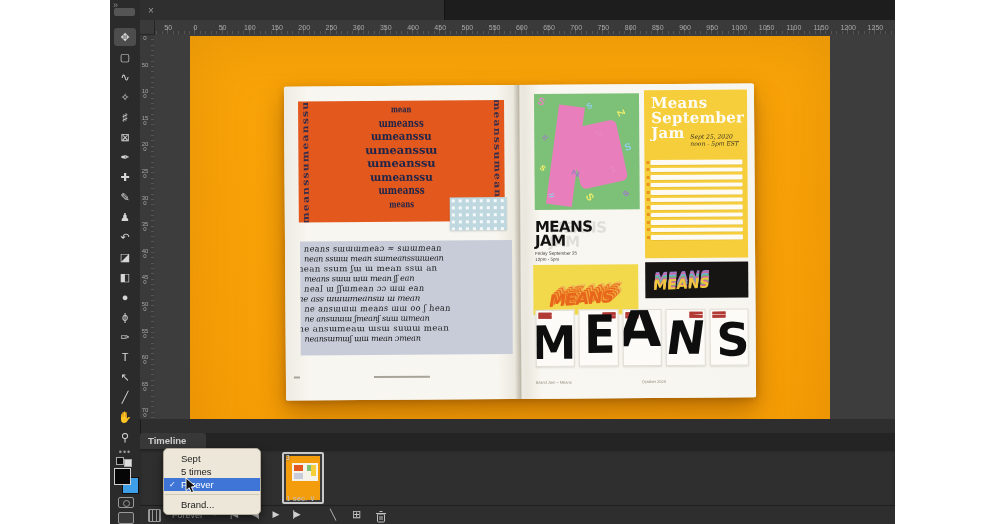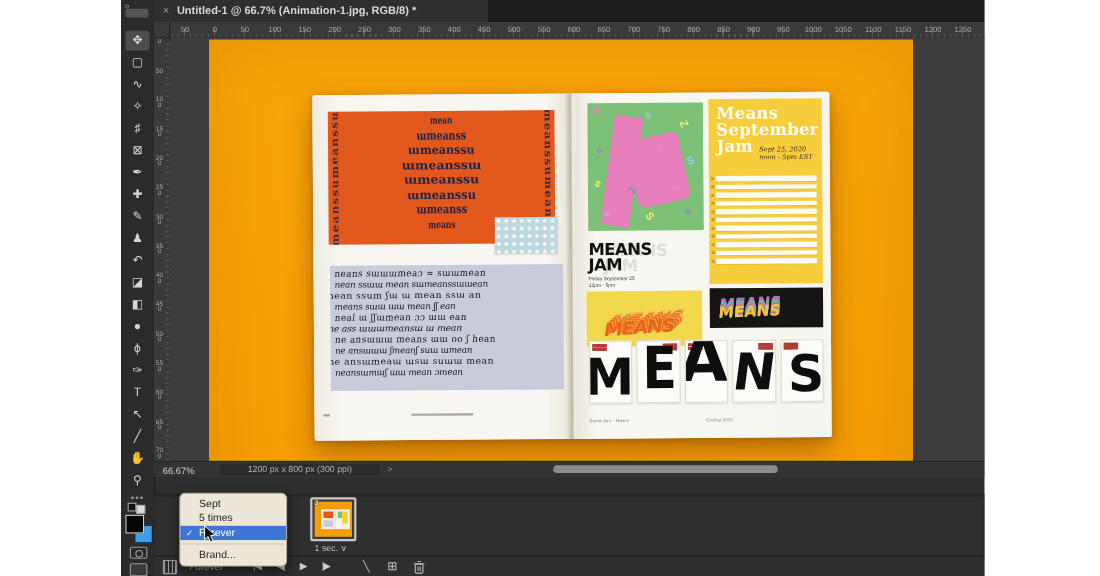--- a/index.html
+++ b/index.html
@@ -150,21 +150,21 @@
   #status-doc{position:absolute;left:60px;top:2px;width:145px;height:10px;background:#2b2b2b;border-radius:2px;
     color:#b5b5b5;font-size:8px;text-align:center;line-height:10px;}
   #status-chev{position:absolute;left:212px;top:2px;color:#9a9a9a;font-size:8px;}
   #h-scrollbar{position:absolute;left:363px;top:3px;width:204px;height:7px;background:#8b8b8b;border-radius:4px;}
 
   
   #tl-tabrow{position:absolute;left:30px;right:0;top:433px;height:16px;background:#242424;}
   #tl-tab{position:absolute;left:0;top:0;height:16px;width:66px;background:#383838;border-radius:3px 3px 0 0;
     color:#cfcfcf;font-size:9.5px;font-weight:bold;line-height:16px;padding-left:8px;box-sizing:border-box;}
   #frames-area{position:absolute;left:30px;right:0;top:449px;height:56px;background:#2f2f2f;box-shadow:inset 0 2px 3px rgba(0,0,0,.3);}
-  .frame{position:absolute;top:3px;width:42px;height:40px;background:#3a3a3a;border-radius:2px;box-sizing:border-box;}
+  .frame{position:absolute;top:3px;width:42px;height:52px;background:#3a3a3a;border-radius:2px;box-sizing:border-box;}
   .frame .thumb{position:absolute;inset:2px;background:#F49D0C;overflow:hidden;}
   .frame .pg{position:absolute;top:7px;width:13px;height:18px;background:#f5f2ea;}
   .frame .pg.l{left:6px;}
   .frame .pg.r{left:19px;}
   .frame .pg.l::before{content:"";position:absolute;left:2px;top:2px;right:2px;height:6px;background:#E2581D;}
   .frame .pg.l::after{content:"";position:absolute;left:2px;bottom:2px;right:2px;height:6px;background:#C7CCD8;}
   .frame .pg.r::before{content:"";position:absolute;left:2px;top:2px;width:4px;height:6px;background:#7CC177;}
   .frame .pg.r::after{content:"";position:absolute;right:2px;top:2px;width:5px;height:11px;background:#F6CE3B;}
   .frame .fnum{position:absolute;left:2px;top:0px;font-size:6.5px;color:#f2f2f2;text-shadow:0 0 2px #000;z-index:2;}
   .frame .fdelay{position:absolute;left:2px;top:40px;font-size:8px;color:#bdbdbd;white-space:nowrap;}
@@ -230,21 +230,20 @@
       <div id="swatch-bg"></div>
       <div id="swatch-fg"></div>
     </div>
     <div id="quickmask"></div>
     <div id="screenmode"></div>
   </div>
 
   <div id="tab-bar">
     <div id="doc-tab">
       <span id="tab-close">×</span>
-      <span id="tab-title">Untitled-1 @ 66.7% (Animation-1.jpg, RGB/8) *</span>
     </div>
   </div>
 
   <div id="h-ruler">
       <div id="h-labels">
         <span class="h-lab" style="left: 1px;">100</span>
         <span class="h-lab" style="left: 28.2px;">50</span>
         <span class="h-lab" style="left: 55.4px;">0</span>
         <span class="h-lab" style="left: 82.6px;">50</span>
         <span class="h-lab" style="left: 109.8px;">100</span>
@@ -413,27 +412,24 @@
           <div id="rp-footer">
             <span>Brand Jam – Means</span>
             <span class="c">October 2020</span>
           </div>
         </div>
         <div id="fold"></div>
       </div>
     </div>
   </div>
 
-  <div id="status-bar">
-    <span id="status-zoom">66.67%</span>
-    <span id="status-doc">1200 px x 800 px (300 ppi)</span>
-    <span id="status-chev">&gt;</span>
-    <div id="h-scrollbar"></div>
-  </div>
-
+
+  <div id="tl-tabrow">
+    <div id="tl-tab">Timeline</div>
+  </div>
   <div id="frames-area">
       <div id="frames">
         <div class="frame dim" style="left: 37px;">
           <div class="thumb">
             <div class="pg l"></div>
             <div class="pg r"></div>
           </div>
           <div class="fnum">1</div>
           <div class="fdelay">1 s</div>
         </div>

